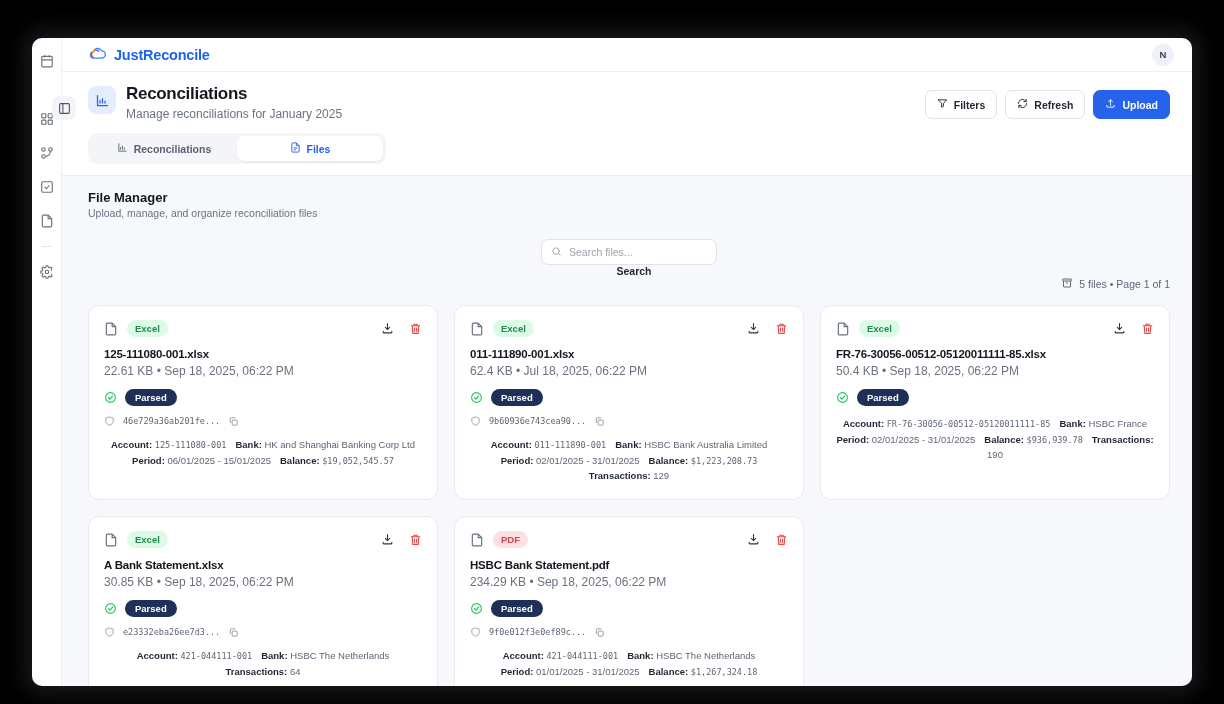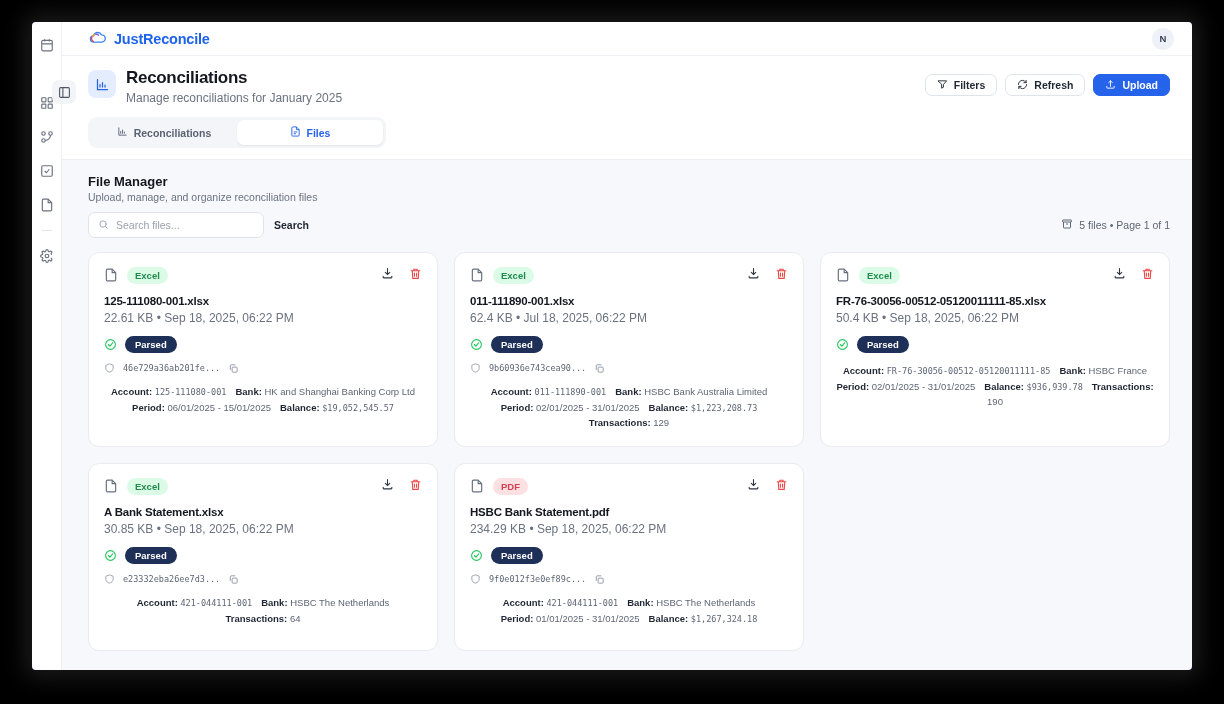--- a/index.html
+++ b/index.html
@@ -4,24 +4,24 @@
 <style>
   * { box-sizing: border-box; margin: 0; padding: 0; }
   html, body {
     width: 1224px; height: 704px;
     background: #000000;
     font-family: "Liberation Sans", sans-serif;
     overflow: hidden;
   }
   .window {
     position: absolute;
-    left: 32px; top: 22px;
+    left: 32px; top: 38px;
     width: 1160px; height: 648px;
     background: #6d28d9;
-    border-radius: 4px;
+    border-radius: 10px;
     overflow: hidden;
     display: flex;
     box-shadow: 0 0 22px 8px rgba(255,255,255,0.10);
   }
 
   
   .rail {
     width: 30px;
     background: #ffffff;
     border-right: 1px solid #edeff3;
@@ -92,21 +92,21 @@
     background: #e3edfd; color: #2563eb;
     display: flex; align-items: center; justify-content: center;
     margin-right: 10px; margin-top: 2px;
     flex-shrink: 0;
   }
   .page-icon svg { width: 15px; height: 15px; }
   .page-title { font-size: 17px; font-weight: bold; color: #14171f; letter-spacing: -0.3px; }
   .page-sub { font-size: 12px; color: #6a7280; margin-top: 3px; }
   .head-actions { margin-left: auto; display: flex; gap: 8px; padding-top: 6px; }
   .btn {
-    height: 22px; border-radius: 7px;
+    height: 29px; border-radius: 7px;
     display: flex; align-items: center; gap: 6px;
     padding: 0 11px;
     font-size: 10.5px; font-weight: bold;
     cursor: pointer;
     white-space: nowrap;
   }
   .btn svg { width: 11px; height: 11px; flex-shrink:0; }
   .btn-light { background: #ffffff; border: 1px solid #dfe3ea; color: #1f2633; }
   .btn-primary { background: #2563eb; border: 1px solid #2563eb; color: #ffffff; }
 
@@ -134,21 +134,21 @@
   
   .body {
     flex: 1;
     background: #f7f8fb;
     padding: 14px 22px 0 26px;
     overflow: hidden;
   }
   .fm-title { font-size: 13px; font-weight: bold; color: #14171f; }
   .fm-sub { font-size: 10.5px; color: #6a7280; margin-top: 2px; }
 
-  .search-row { display: flex; align-items: center; margin-top: 9px; }
+  .search-row { display: flex; align-items: center; margin-top: 20px; flex-direction: column; }
   .search-box {
     position: relative;
     width: 176px; height: 26px;
     background: #ffffff;
     border: 1px solid #e0e3ea;
     border-radius: 7px;
     display: flex; align-items: center;
     padding: 0 9px;
     gap: 7px;
   }
@@ -178,21 +178,21 @@
     grid-template-columns: repeat(3, 1fr);
     gap: 16px;
   }
   .card {
     background: #ffffff;
     border: 1px solid #e9ebf0;
     border-radius: 11px;
     padding: 14px 15px 15px 15px;
     min-height: 188px;
   }
-  .card-top { display: flex; align-items: flex-start; }
+  .card-top { display: flex; align-items: center; }
   .file-glyph { width: 14px; height: 16px; color: #67707f; flex-shrink: 0; }
   .file-glyph svg { width: 14px; height: 16px; display:block; }
   .type-badge {
     margin-left: 9px;
     font-size: 9.5px; font-weight: bold;
     padding: 3px 8px; border-radius: 9px;
   }
   .type-excel { background: #dcfbe7; color: #1f8a4c; }
   .type-pdf { background: #fde0e2; color: #d2414f; }
   .card-actions { margin-left: auto; display: flex; gap: 15px; align-items: center; }

